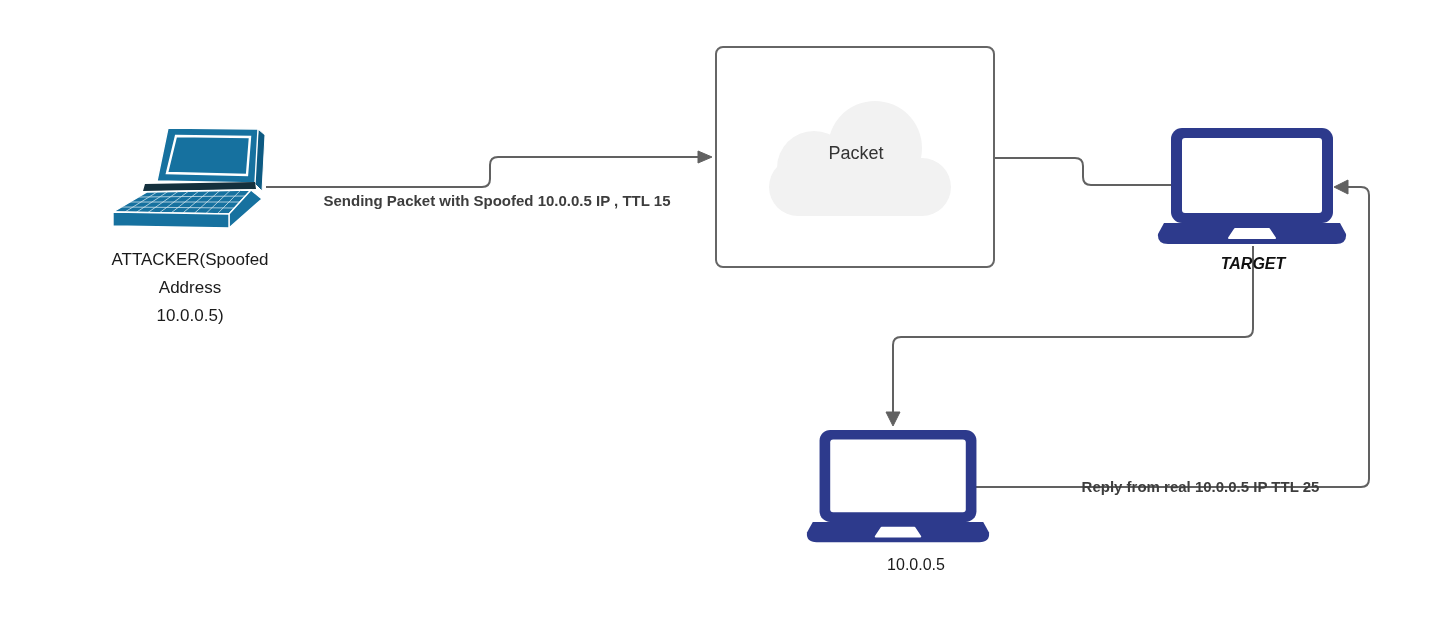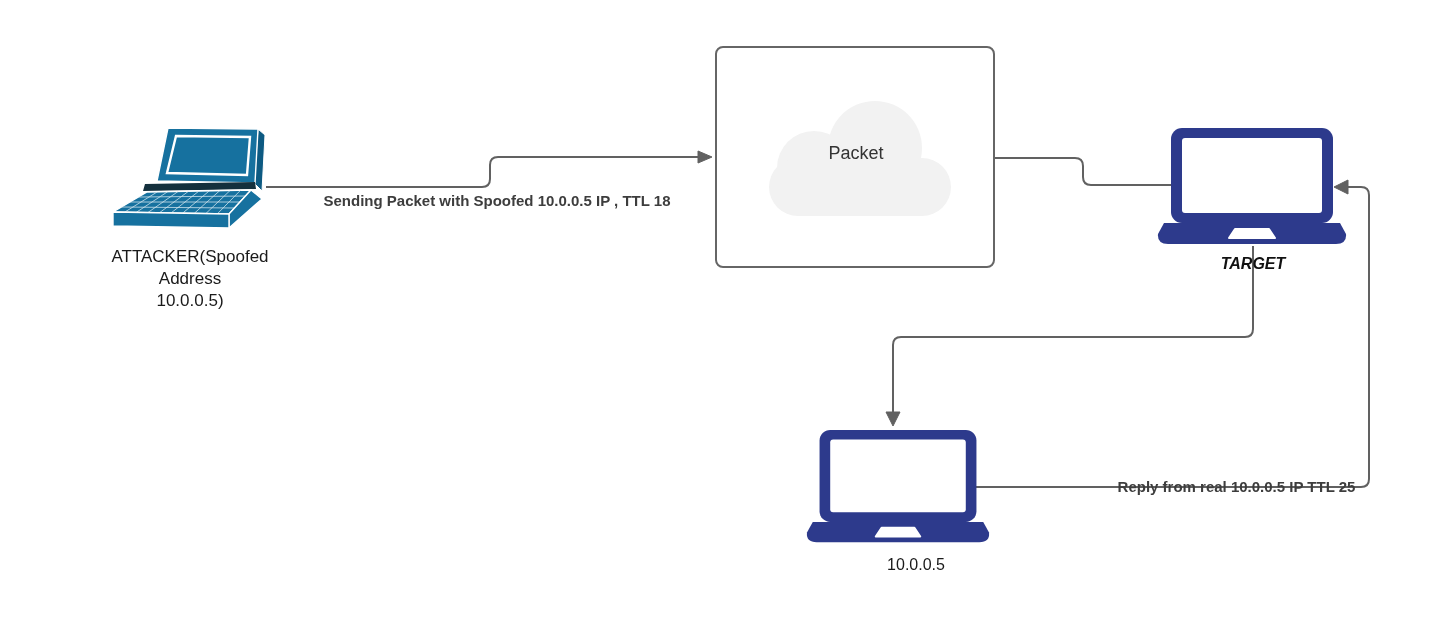--- a/index.html
+++ b/index.html
@@ -11,28 +11,28 @@
   html,body{margin:0;padding:0;}
   body{font-family:"Liberation Sans","DejaVu Sans",sans-serif;background:#fff;}
   .canvas{position:relative;width:1449px;height:622px;background:var(--canvas-bg);overflow:hidden;}
   .abs{position:absolute;}
   .connectors{position:absolute;left:0;top:0;width:1449px;height:622px;}
   .edge-path{stroke:var(--connector);stroke-width:2;fill:none;}
   .edge-arrow{fill:var(--connector);stroke:var(--connector);stroke-width:1;stroke-linejoin:round;}
   .cloud-box{position:absolute;left:715px;top:46px;width:280px;height:222px;background:#fff;
              border:2px solid var(--box-border);border-radius:8px;box-sizing:border-box;}
   .node-label{position:absolute;text-align:center;color:var(--node-label);font-size:16px;}
-  .attacker-label{left:75px;top:246px;width:230px;font-size:17px;line-height:22px;white-space:pre-line;}
+  .attacker-label{left:75px;top:246px;width:230px;font-size:17px;line-height:28px;white-space:pre-line;}
   .cloud-label{left:806px;top:143px;width:100px;font-size:18px;color:var(--cloud-text);}
   .target-label{left:1183px;top:255px;width:140px;font-weight:bold;font-style:italic;color:#111;}
   .realhost-label{left:856px;top:556px;width:120px;}
   .edge-label{position:absolute;text-align:center;font-weight:bold;font-size:15px;color:var(--edge-label);}
   .edge1-label{left:289px;top:192px;width:416px;}
   .edge3-label{left:855px;top:328px;width:255px;}
-  .edge4-label{left:1084px;top:478px;width:305px;}
+  .edge4-label{left:1048px;top:478px;width:305px;}
   .navy-fill{fill:var(--navy);}
   .teal-fill{fill:var(--teal);stroke:#ffffff;stroke-width:1.4;}
   .teal-dark-fill{fill:var(--teal-dark);stroke:#ffffff;stroke-width:1;}
   .hinge-fill{fill:var(--teal-darker);}
   .cloud-shape{fill:var(--cloud-fill);}
   .grid-line{stroke:var(--grid-line);stroke-width:0.8;}
 </style>
 </head>
 <body>
 
@@ -112,16 +112,16 @@
     <path d="M 78,101 L 112,101 L 118,110 L 72,110 Z" fill="#ffffff" stroke="#ffffff" stroke-width="2" stroke-linejoin="round"></path>
   </svg>
 
   <div class="node-label attacker-label">ATTACKER(Spoofed
 Address
 10.0.0.5)</div>
   <div class="node-label cloud-label">Packet</div>
   <div class="node-label target-label">TARGET</div>
   <div class="node-label realhost-label">10.0.0.5</div>
 
-  <div class="edge-label edge1-label">Sending Packet with Spoofed 10.0.0.5 IP , TTL 18</div>
+  <div class="edge-label edge1-label">Sending Packet with Spoofed 10.0.0.5 IP , TTL 15</div>
   <div class="edge-label edge4-label">Reply from real 10.0.0.5 IP TTL 25</div>
 
 </div>
 
 </body></html>

